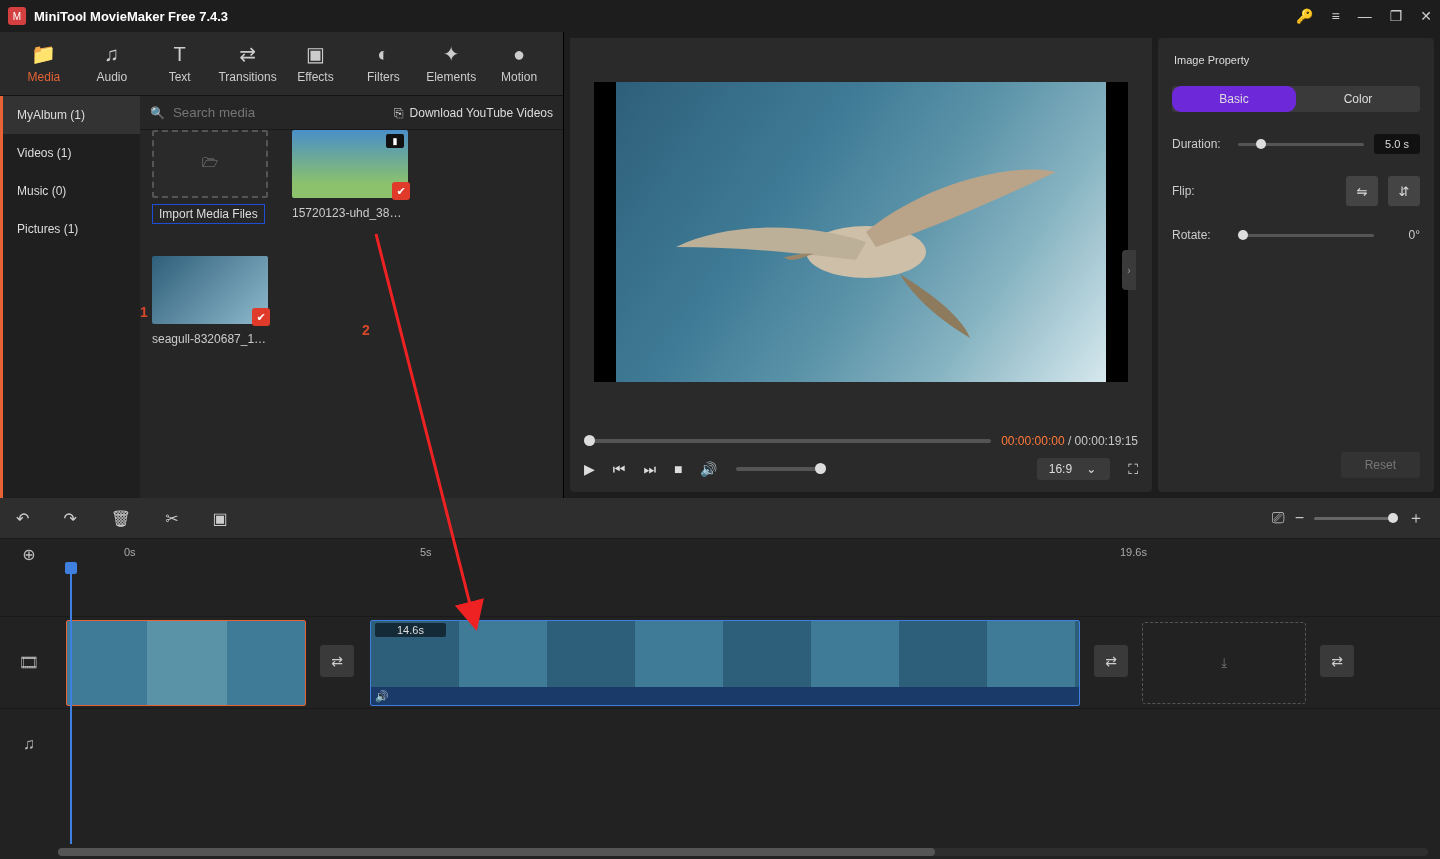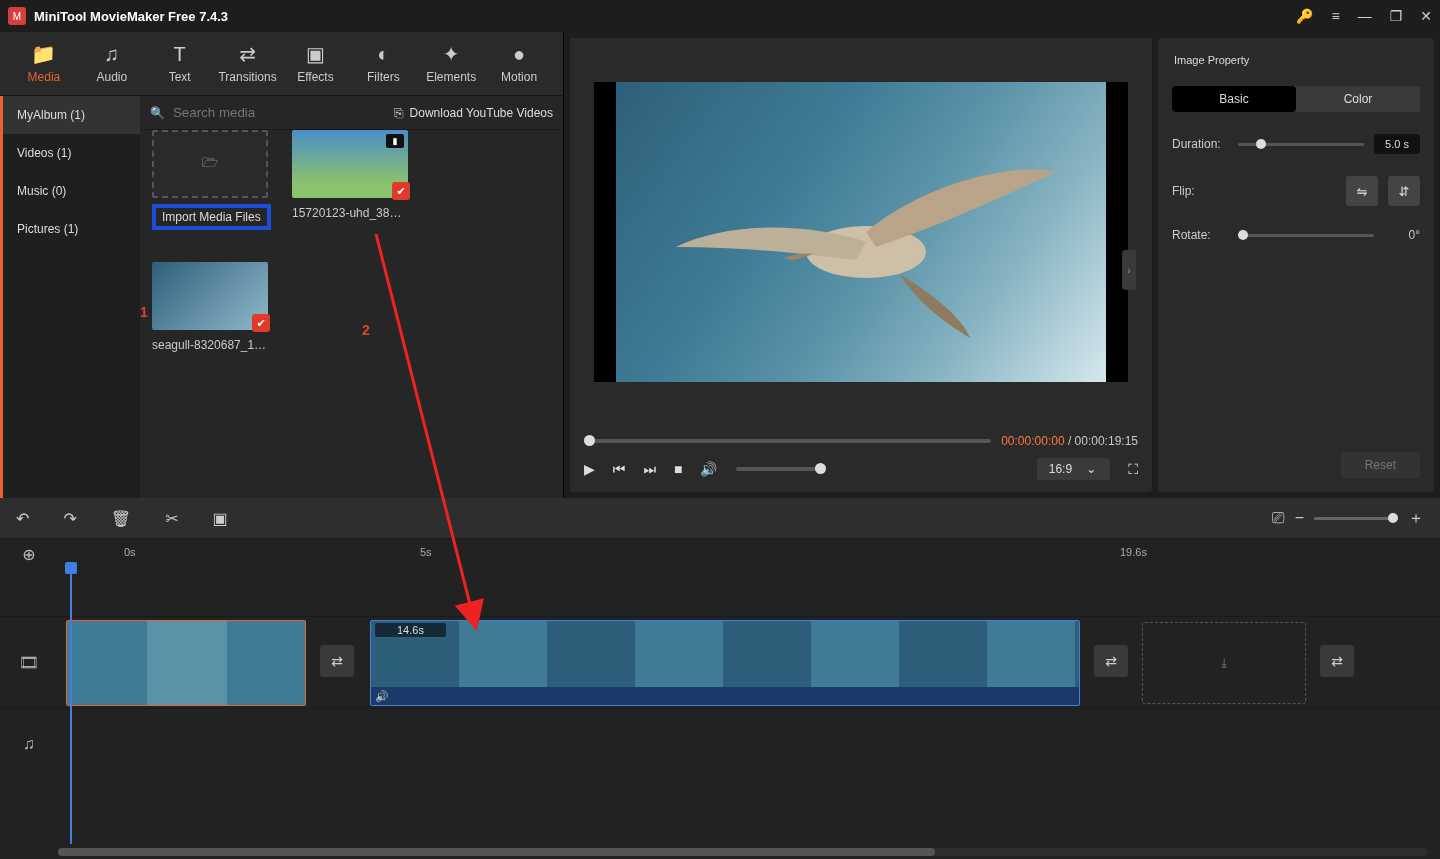--- a/index.html
+++ b/index.html
@@ -23,21 +23,21 @@
 .lib-side .item { padding: 12px 14px; color:#ddd; font-size:12px; cursor:pointer; }
 .lib-side .item:first-child { background:#333; }
 .lib-search { height: 34px; display:flex; align-items:center; padding: 0 10px; background:#262626; color:#999; font-size:12px; border-bottom:1px solid #1a1a1a;}
 .lib-search .sico { margin-right:8px; }
 .lib-search .dl { margin-left:auto; color:#ddd; display:flex; align-items:center; gap:6px;}
 .lib-body { flex:1; position:relative; }
 .media-grid { position:absolute; top:34px; left:12px; right:0; display:flex; flex-wrap:wrap; gap:18px 18px; align-content:flex-start; }
 .media-cell { width: 122px; }
 .thumb { width:116px; height:68px; position:relative; border-radius:2px; }
 .import-box { border: 2px dashed #555; background:#2a2a2a; display:flex; align-items:center; justify-content:center; color:#bbb; }
-.import-caption { margin-top:6px; border:4px solid #1d4ed8; padding:2px 6px; font-size:12px; color:#ddd; text-align:center; display:inline-block;}
+.import-caption { margin-top:6px; border:1px solid #1d4ed8; padding:2px 6px; font-size:12px; color:#ddd; text-align:center; display:inline-block;}
 .thumb .badge { position:absolute; top:4px; right:4px; width:18px; height:14px; background:#111; border-radius:2px; color:#fff; font-size:9px; display:flex; align-items:center;justify-content:center;}
 .thumb .check { position:absolute; bottom:-2px; right:-2px; width:18px; height:18px; background:#e03a2a; border-radius:3px; color:#fff; font-size:11px; display:flex; align-items:center;justify-content:center;}
 .caption { font-size:12px; color:#ccc; margin-top:8px; max-width:116px; overflow:hidden; text-overflow:ellipsis; white-space:nowrap;}
 .hint-num { position:absolute; color:#d9472b; font-size:14px; font-weight:600; }
 
 .player-panel { flex:1; background:#2a2a2a; margin: 6px; border-radius:4px; display:flex; flex-direction:column; }
 .player-head { height: 48px; display:flex; align-items:center; padding: 0 16px; color:#ddd; font-size:13px; }
 .player-head .spacer { flex:1; }
 .player-head .hbtn { display:flex; align-items:center; gap:6px; margin-left:20px; cursor:pointer; color:#ddd; }
 .preview-wrap { flex:1; display:flex; align-items:center; justify-content:center; background:#2a2a2a; padding: 0 12px;}
@@ -54,21 +54,21 @@
 .ctrl-row .btn { color:#ddd; font-size:14px; cursor:pointer; }
 .vol { width:90px; height:4px; background:#555; border-radius:2px; position:relative; }
 .vol .vdot{ position:absolute; right:0; top:-4px; width:11px;height:11px;border-radius:50%;background:#ddd;}
 .aspect { margin-left:auto; background:#3a3a3a; padding:4px 14px 4px 12px; border-radius:3px; display:flex; align-items:center; gap:14px; font-size:12px; color:#ddd;}
 .fs { color:#ddd; font-size:14px; cursor:pointer;}
 
 .prop-panel { width: 276px; background:#2a2a2a; margin:6px 6px 6px 0; border-radius:4px; padding: 0 14px; display:flex; flex-direction:column; }
 .prop-panel h4 { font-weight:400; color:#ddd; font-size:11px; padding: 16px 2px 20px; }
 .seg { display:flex; background:#3a3a3a; border-radius:3px; margin-bottom: 22px; }
 .seg .sbtn { flex:1; text-align:center; padding:6px 0; color:#ddd; font-size:12px; cursor:pointer;}
-.seg .sbtn.active { background:#000000; border-radius:4px; }
+.seg .sbtn.active { background:#6d28d9; border-radius:9px; }
 .prow { display:flex; align-items:center; margin-bottom: 22px; gap:10px; color:#ccc; font-size:12px;}
 .prow .plabel { width:56px; }
 .slider { flex:1; height:3px; background:#555; border-radius:2px; position:relative; }
 .slider .sdot { position:absolute; left:18px; top:-4px; width:10px;height:10px;border-radius:50%; background:#ddd; }
 .slider .sdot.r0 { left:0; }
 .valbox { background:#111; color:#ddd; font-size:11px; padding:4px 4px; border-radius:3px; min-width:46px; text-align:center;}
 .apply { margin-left:auto; background:#4a4a4a; color:#ddd; font-size:12px; padding:6px 14px; border-radius:3px; cursor:pointer;}
 .sqbtn { width:32px; height:30px; background:#444; border-radius:3px; display:flex; align-items:center;justify-content:center; color:#ddd; font-size:13px; cursor:pointer;}
 .reset { margin-top:auto; margin-bottom:14px; align-self:flex-end; background:#333; color:#777; padding:6px 24px; border-radius:3px; font-size:12px;}
 .expand-handle { position:absolute; left:1122px; top:250px; width:14px; height:40px; background:#3a3a3a; border-radius:4px 0 0 4px; color:#999; display:flex;align-items:center;justify-content:center; font-size:10px;}

